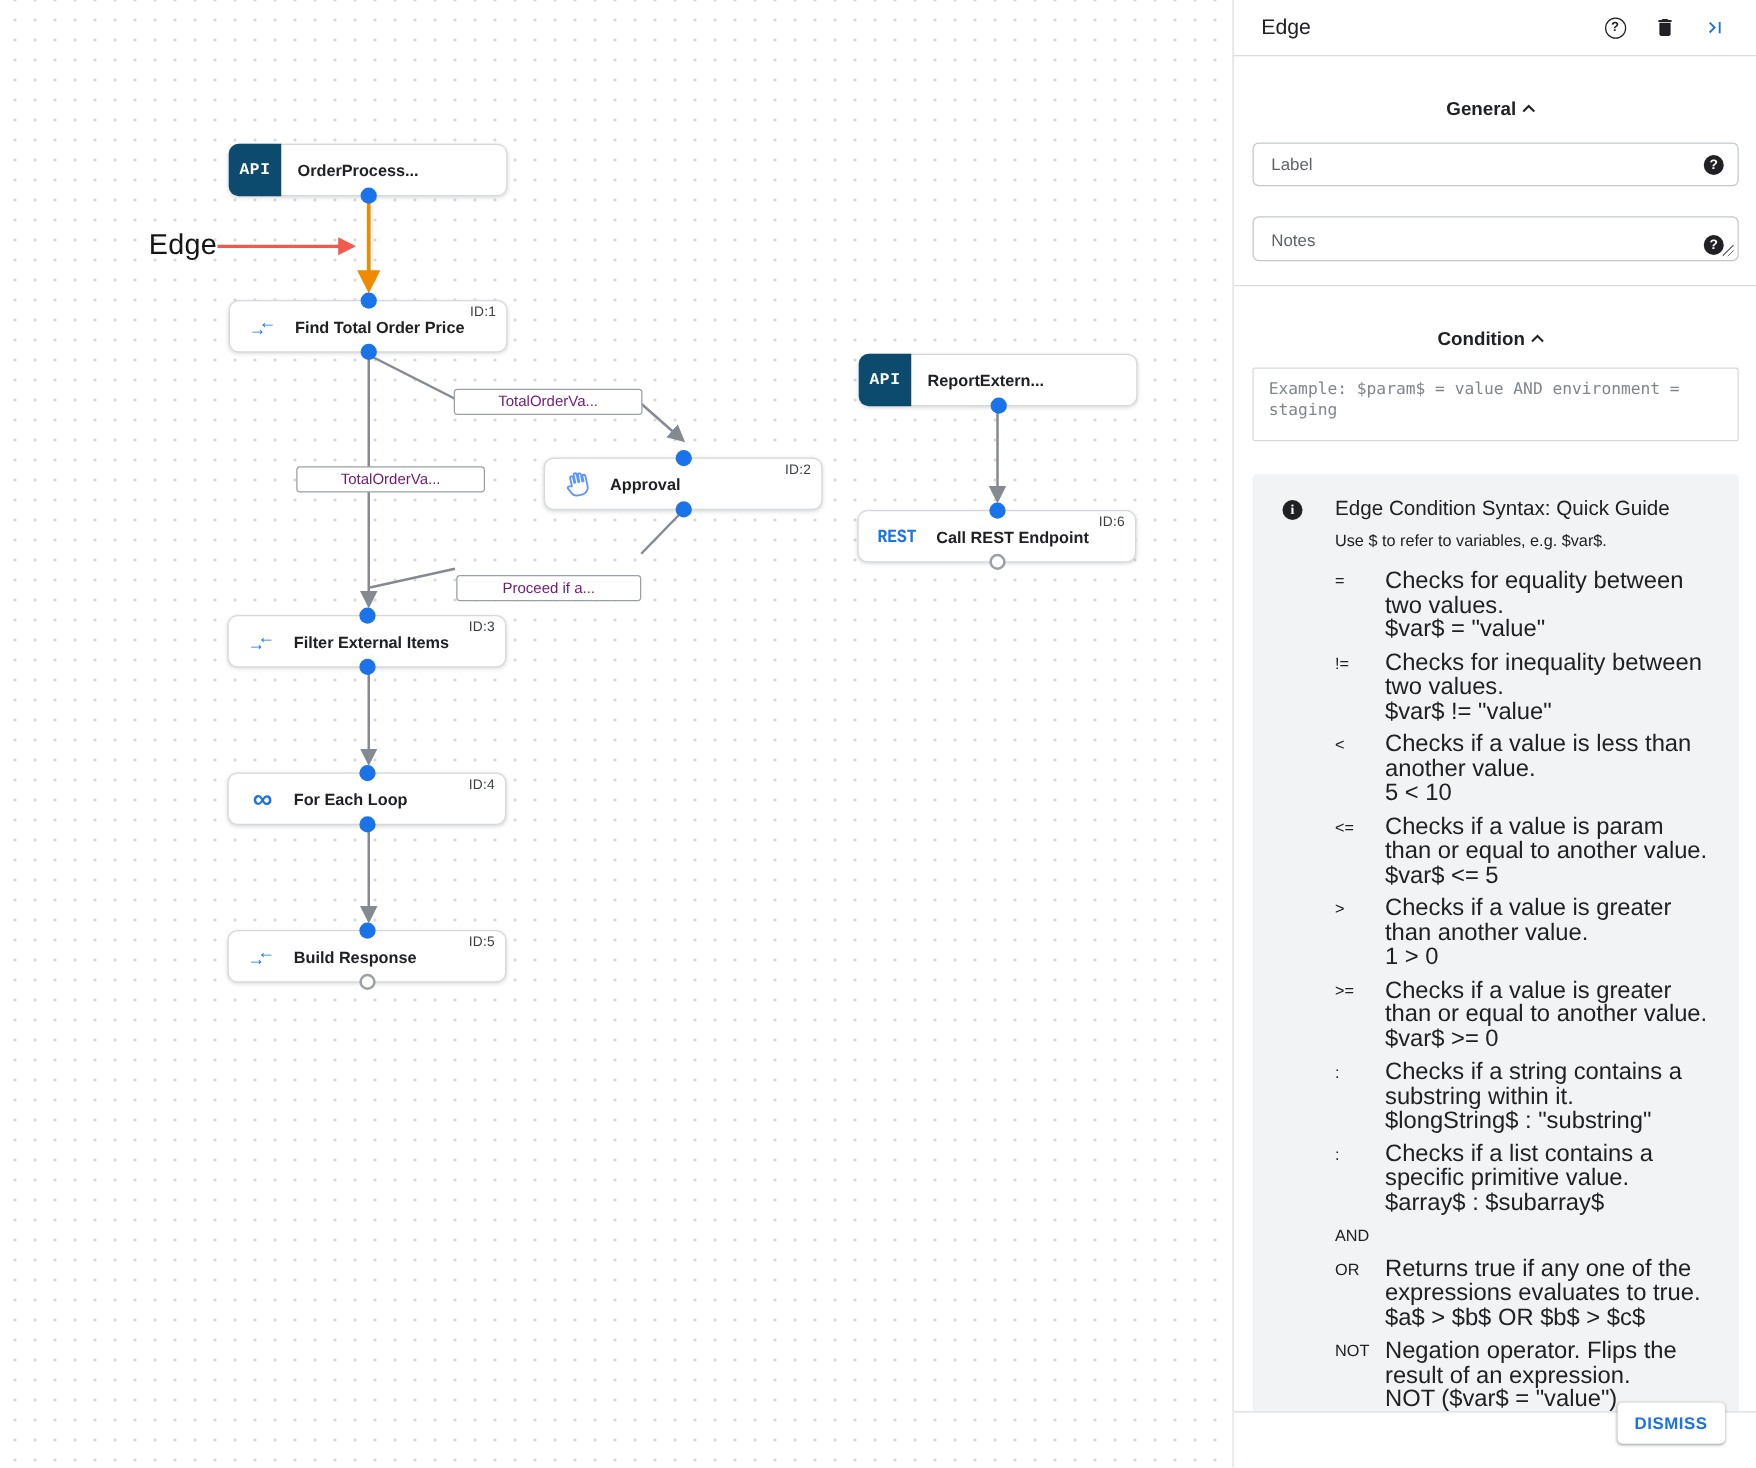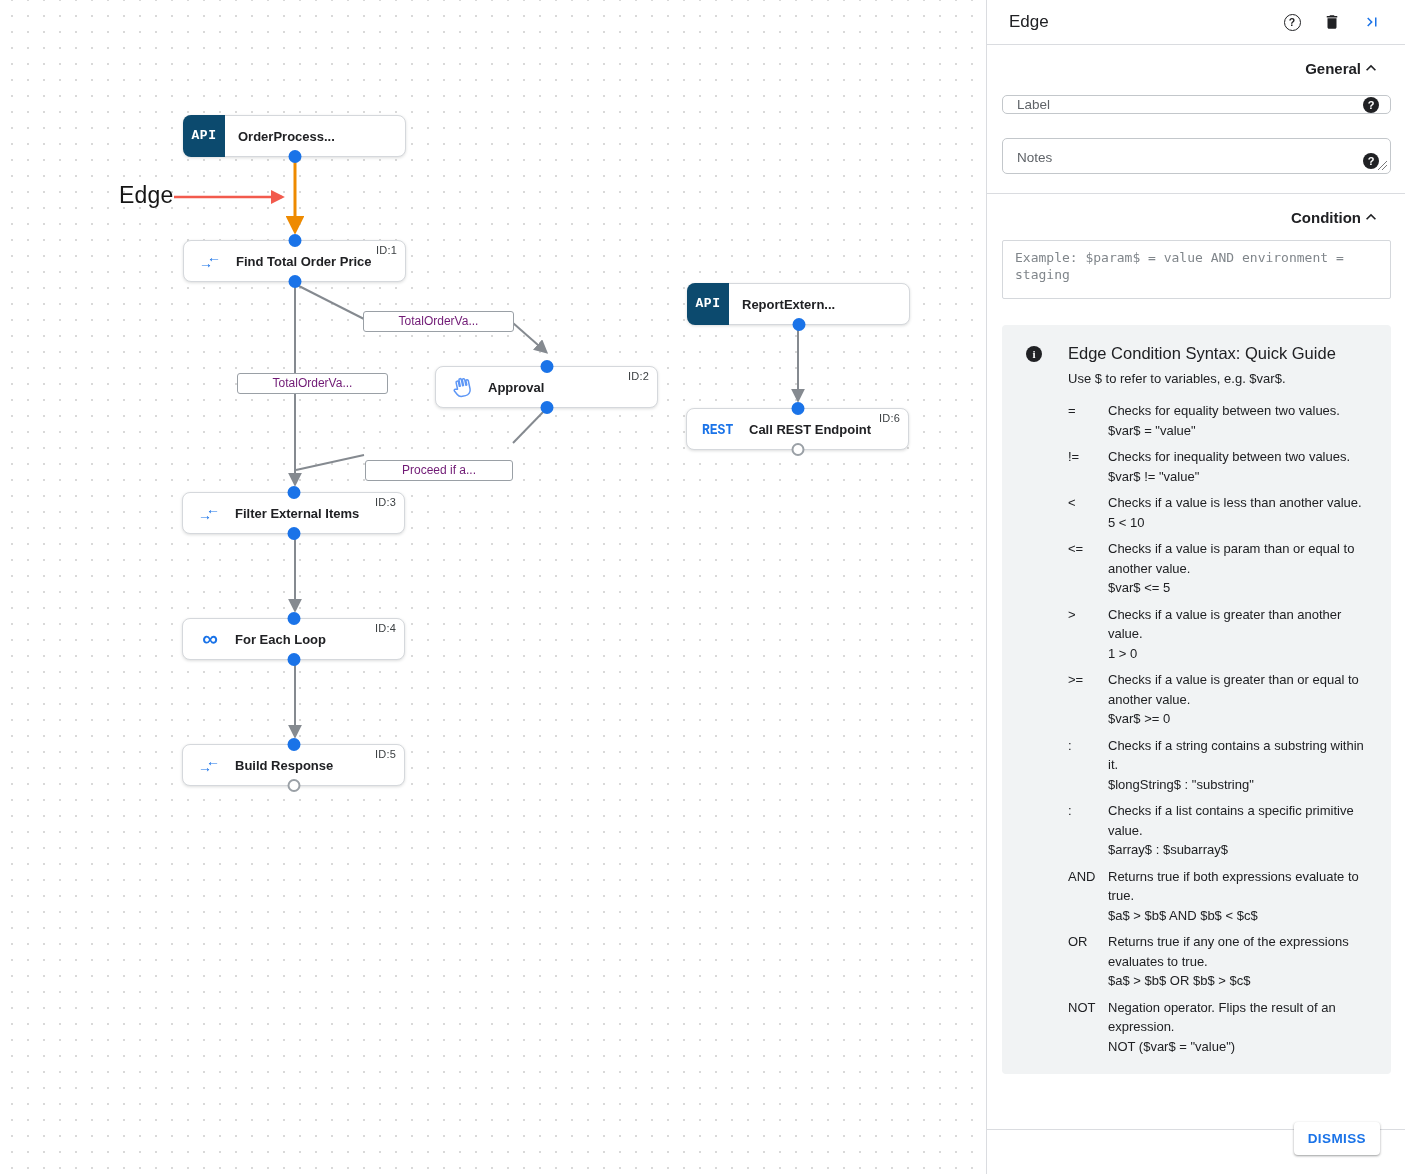--- a/index.html
+++ b/index.html
@@ -50,26 +50,26 @@
   .annot-text { position:absolute; left:119px; top:182px; font-size:23px; font-weight:500; color:#151515; letter-spacing:.2px; }
 
   
   .panel { position:absolute; left:986px; top:0; width:419px; height:1174px; background:#fff; border-left:1px solid #dadce0; }
   .phead { height:45px; display:flex; align-items:center; padding:0 24px 0 22px; border-bottom:1px solid #dadce0; }
   .ptitle { font-size:17px; font-weight:500; color:#202124; flex:1; }
   .hicons { display:flex; align-items:center; gap:22px; }
   .hicon { width:18px; height:18px; display:flex; align-items:center; justify-content:center; cursor:pointer; }
   .help-ring { width:17px; height:17px; border:1.6px solid #202124; border-radius:50%; display:flex; align-items:center; justify-content:center; font-size:10.5px; font-weight:700; color:#202124; }
 
-  .sec-head { display:flex; align-items:center; justify-content:flex-end; padding:0 24px 0 22px; margin-top:13px; }
+  .sec-head { display:flex; align-items:center; justify-content:center; padding:0 24px 0 22px; margin-top:32px; }
   .sec-title { font-size:15px; font-weight:700; color:#202124; }
   .chev { cursor:pointer; display:flex; }
 
   .fieldbox { position:relative; margin:0 14px 0 15px; border:1px solid #c3c7cb; border-radius:5px; background:#fff; display:flex; align-items:center; }
-  .fieldbox.lbl { margin-top:17px; height:19px; }
+  .fieldbox.lbl { margin-top:17px; height:35px; }
   .fieldbox.nts { margin-top:24px; height:36px; align-items:flex-start; }
   .fieldbox input, .fieldbox textarea { border:none; outline:none; background:transparent; flex:1; font-family:"Liberation Sans", sans-serif; font-size:13.5px; color:#202124; padding:0 34px 0 14px; width:100%; resize:none; }
   .fieldbox input { height:33px; }
   .fieldbox textarea { height:44px; padding-top:11px; }
   .fieldbox ::placeholder { color:#5f6368; opacity:1; }
   .qbadge { position:absolute; right:11px; top:50%; transform:translateY(-50%); width:16px; height:16px; border-radius:50%; background:#202124; color:#fff; font-size:11px; font-weight:700; display:flex; align-items:center; justify-content:center; }
   .fieldbox.nts .qbadge { top:22px; }
   .resize-grip { position:absolute; right:3px; bottom:3px; width:9px; height:9px;
     background:linear-gradient(135deg, transparent 0 45%, #7a7a7a 45% 52%, transparent 52% 70%, #7a7a7a 70% 77%, transparent 77%); }
   .hr { border-top:1px solid #dadce0; margin-top:19px; }
@@ -79,21 +79,21 @@
     font-family:"DejaVu Sans Mono","Liberation Mono", monospace; font-size:13px; line-height:16.5px; color:#202124; padding:9px 12px; }
   .condbox ::placeholder { color:#80868b; opacity:1; }
 
   .guide { position:relative; margin:26px 14px 0 15px; background:#f1f3f4; border-radius:4px; padding:19px 24px 18px 66px; }
   .info-badge { position:absolute; left:24px; top:21px; width:16px; height:16px; border-radius:50%; background:#202124; color:#fff; font-size:11px; font-weight:700; display:flex; align-items:center; justify-content:center; font-family:"Liberation Serif", serif; }
   .gtitle { font-size:16.5px; font-weight:400; color:#202124; }
   .gsub { font-size:13px; color:#202124; margin-top:8px; }
   .grows { margin-top:15px; }
   .grow { display:grid; grid-template-columns:40px 1fr; margin-bottom:7px; }
   .gop { font-size:13px; color:#202124; line-height:19.5px; }
-  .gtxt { font-size:13px; color:#202124; line-height:19.5px; }
+  .gtxt { font-size:19px; color:#202124; line-height:19.5px; }
 
   .bottombar { position:absolute; left:0; right:0; bottom:0; height:45px; border-top:1px solid #dadce0; background:#fff; }
   .dismiss {
     position:absolute; right:25px; top:-8px; background:#fff; border:none; border-radius:4px;
     box-shadow:0 1px 2px rgba(60,64,67,.35), 0 1px 3px rgba(60,64,67,.2);
     color:#1a73e8; font-size:13.5px; font-weight:700; letter-spacing:.4px;
     padding:9px 14px; cursor:pointer; font-family:"Liberation Sans", sans-serif;text-align:center;
   }
 </style>
 </head>
@@ -320,24 +320,20 @@
         </div>
         <div class="grow">
           <div class="gop">:</div>
           <div class="gtxt">
               <div>Checks if a list contains a specific primitive value.</div>
               <div>$array$ : $subarray$</div>
             </div>
         </div>
         <div class="grow">
           <div class="gop">AND</div>
-          <div class="gtxt">
-              <div>Returns true if both expressions evaluate to true.</div>
-              <div>$a$ &gt; $b$ AND $b$ &lt; $c$</div>
-            </div>
         </div>
         <div class="grow">
           <div class="gop">OR</div>
           <div class="gtxt">
               <div>Returns true if any one of the expressions evaluates to true.</div>
               <div>$a$ &gt; $b$ OR $b$ &gt; $c$</div>
             </div>
         </div>
         <div class="grow" style="margin-bottom:0;">
           <div class="gop">NOT</div>

